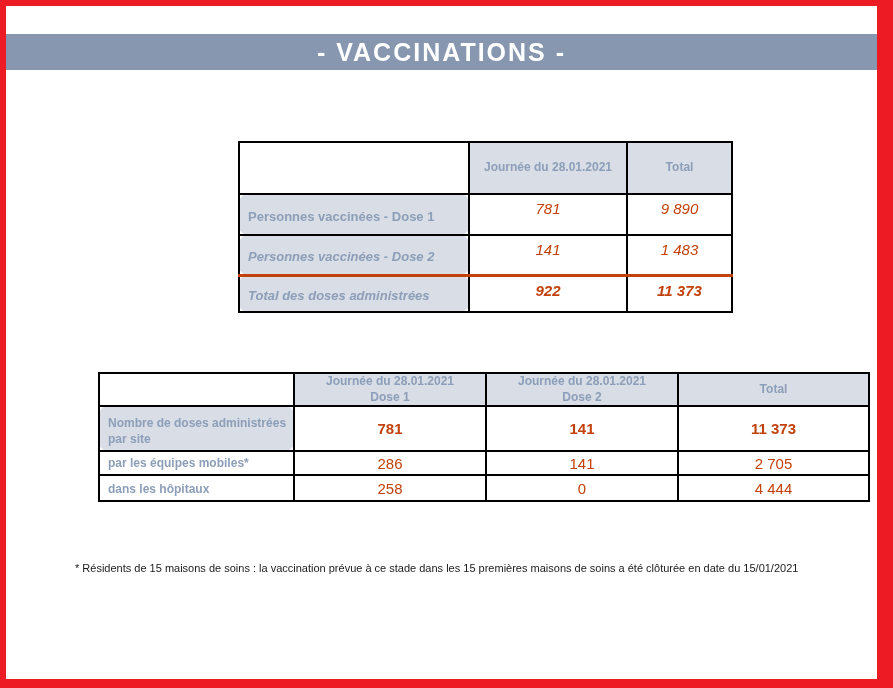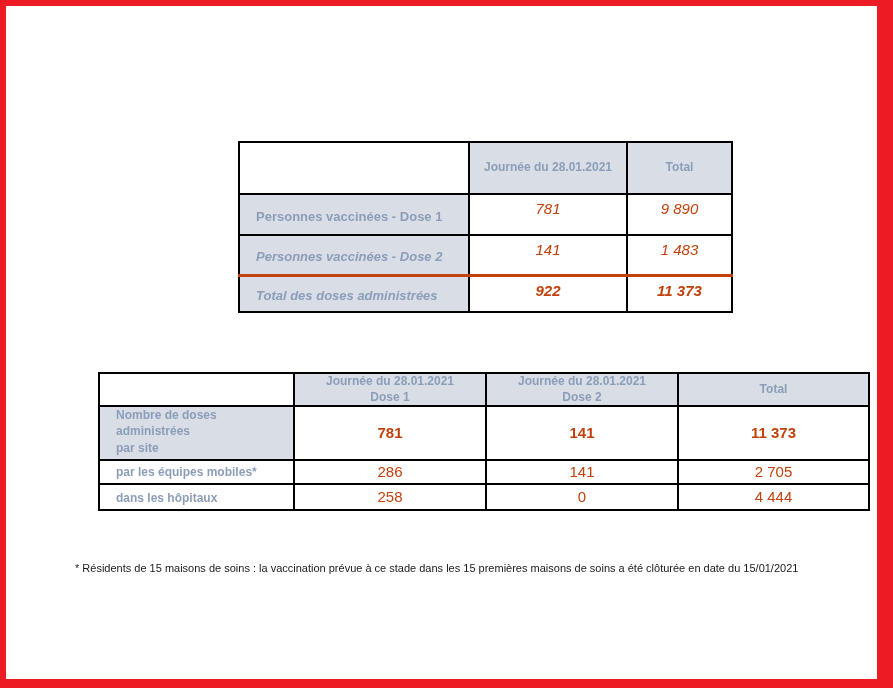--- a/index.html
+++ b/index.html
@@ -55,22 +55,23 @@
     line-height: 1.3;
     text-align: center;
     vertical-align: middle;
     white-space: pre-line;
   }
   .lbl {
     background: #d8dde6;
     color: #8c9eb8;
     font-weight: bold;
     text-align: left;
-    padding-left: 16px;
+    padding-left: 8px;
     white-space: pre-line;
+    border-radius: 9px;
   }
   .val { color: #c2410c; font-size: 15px; text-align: center; }
   .it { font-style: italic; }
   .b  { font-weight: bold; }
 
   
   .t1 { left: 238px; top: 141px; width: 493px; }
   .t1 .lbl { font-size: 13px; vertical-align: middle; padding-top: 4px; }
   .t1 .val { vertical-align: top; padding-top: 5px; }
   .t1 tr.total td { border-top: 3px solid #c2410c; }
@@ -92,20 +93,23 @@
 </head>
 <body>
 
 <div class="page">
 
   <div class="red-strip red-top"></div>
   <div class="red-strip red-left"></div>
   <div class="red-strip red-right"></div>
   <div class="red-strip red-bottom"></div>
 
+  <div class="banner">
+    <span class="banner-title">- VACCINATIONS -</span>
+  </div>
 
   <table class="tbl t1">
     <colgroup>
         <col style="width:230px">
         <col style="width:158px">
         <col style="width:105px">
       </colgroup>
     <tbody>
         <tr style="height:52px">
       <td class="blank"></td>

